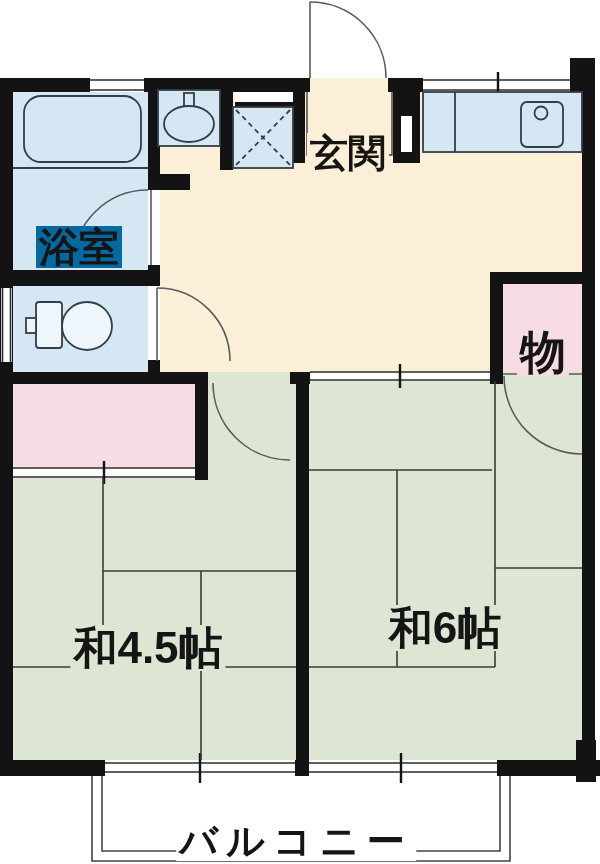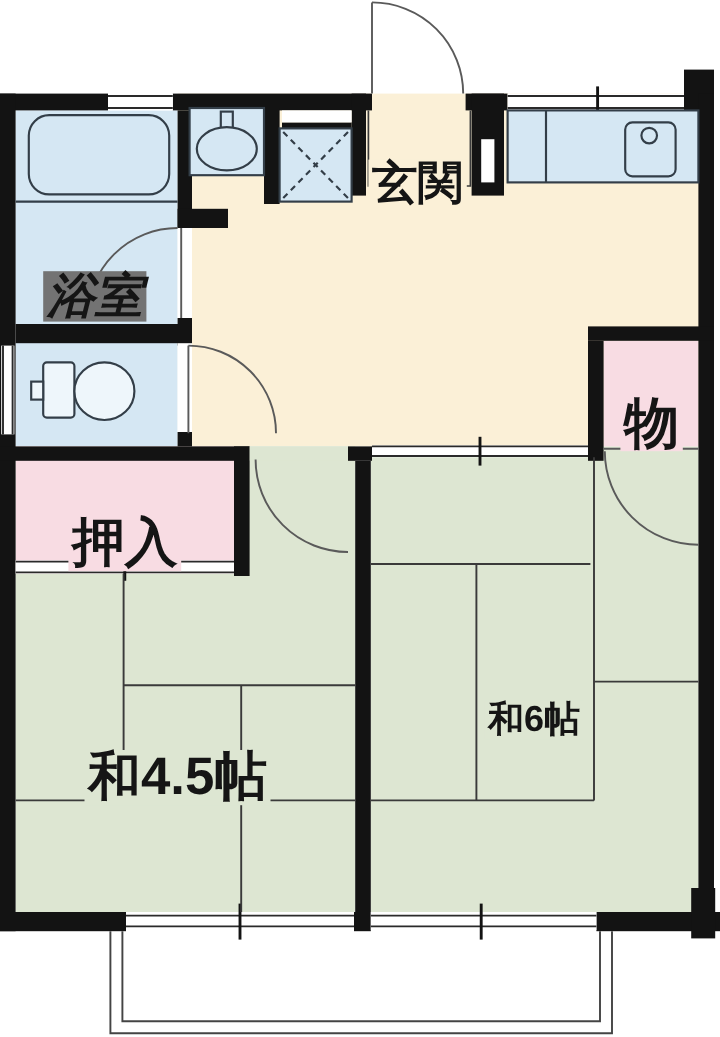--- a/index.html
+++ b/index.html
@@ -1,21 +1,21 @@
 <!DOCTYPE html>
 <html><head>
 <meta charset="utf-8">
 <style>
   html,body{margin:0;padding:0;background:#ffffff;}
   #plan{position:relative;width:600px;height:864px;background:#ffffff;overflow:hidden;
         font-family:"Liberation Sans","DejaVu Sans",sans-serif;}
   #plan svg{position:absolute;left:0;top:0;}
   .label{position:absolute;transform:translate(-50%,-50%);font-weight:bold;color:#151515;
          line-height:1;white-space:nowrap;padding:1px 3px;margin-top:28px;}
-  .bg-blue{background:#737373;font-style:italic;}
+  .bg-blue{background:#0369a1;}
   .bg-cream{background:#fbf0d7;}
   .bg-pink{background:#f8dce3;}
   .bg-green{background:#dde6d2;}
   .bg-white{background:#ffffff;}
 </style>
 </head>
 <body>
 
 <div id="plan">
 
@@ -182,17 +182,17 @@
   <g fill="none" stroke="#444444" stroke-width="1.6">
     <path d="M 92 776 L 92 861 L 510 861 L 510 776"></path>
     <path d="M 102 776 L 102 851 L 500 851 L 500 776"></path>
   </g>
 
 </svg>
 
   <div class="label bg-blue" style="left:79px;  top:219px; font-size:40px;">浴室</div>
   <div class="label bg-cream" style="left:348px; top:125px; font-size:38px;">玄関</div>
   <div class="label bg-pink" style="left:543px; top:324px; font-size:46px;">物</div>
-  <div class="label bg-pink" style="left:104px; top:425px; font-size:44px;">押入</div>
   <div class="label bg-green" style="left:148px; top:620px; font-size:44px;">和4.5帖</div>
-  <div class="label bg-green" style="left:445px; top:572px; font-size:30px;text-align:center;">和6帖</div>
+  <div class="label bg-green" style="left:445px; top:600px; font-size:44px;text-align:center;">和6帖</div>
+  <div class="label bg-white" style="left:296px; top:813px; font-size:38px; letter-spacing:8px;">バルコニー</div>
 
 </div>
 
 </body></html>

